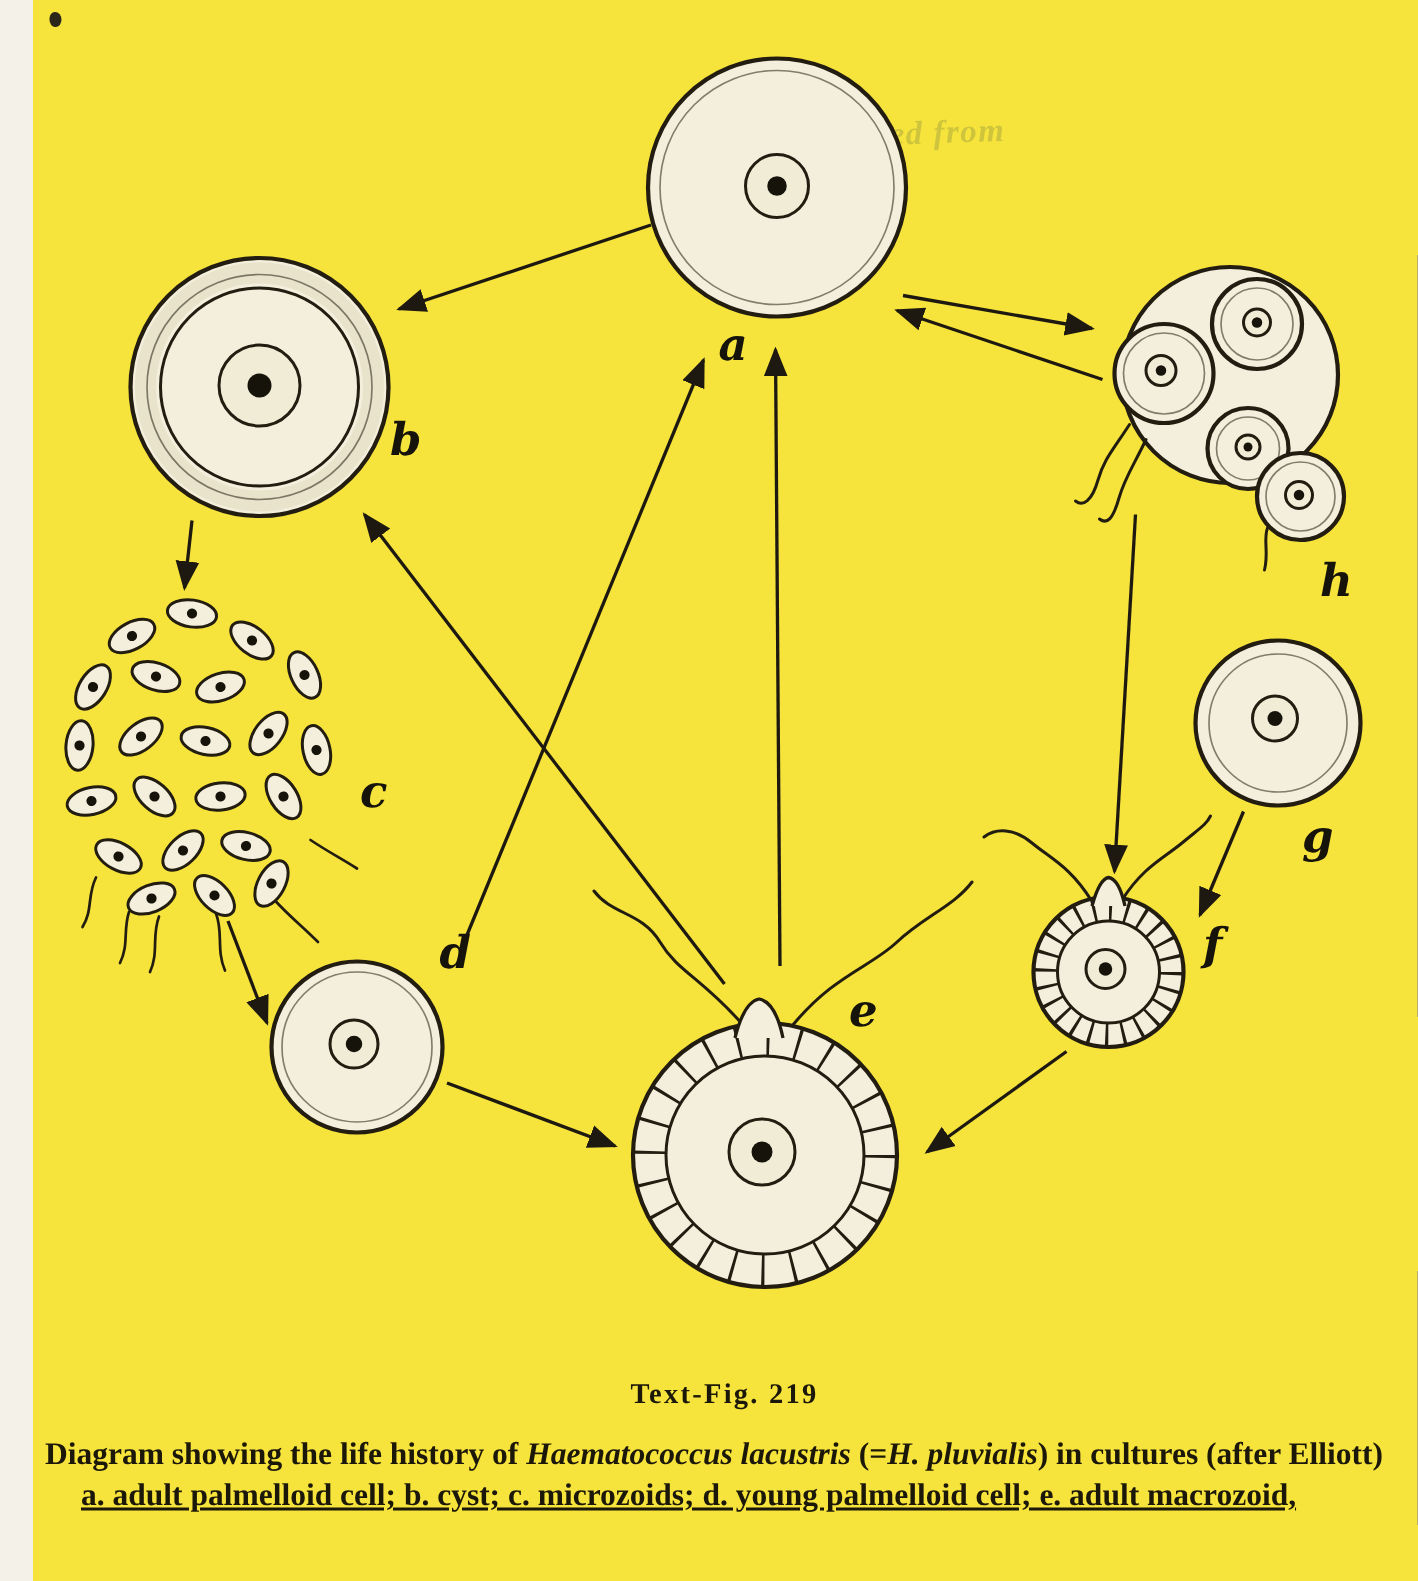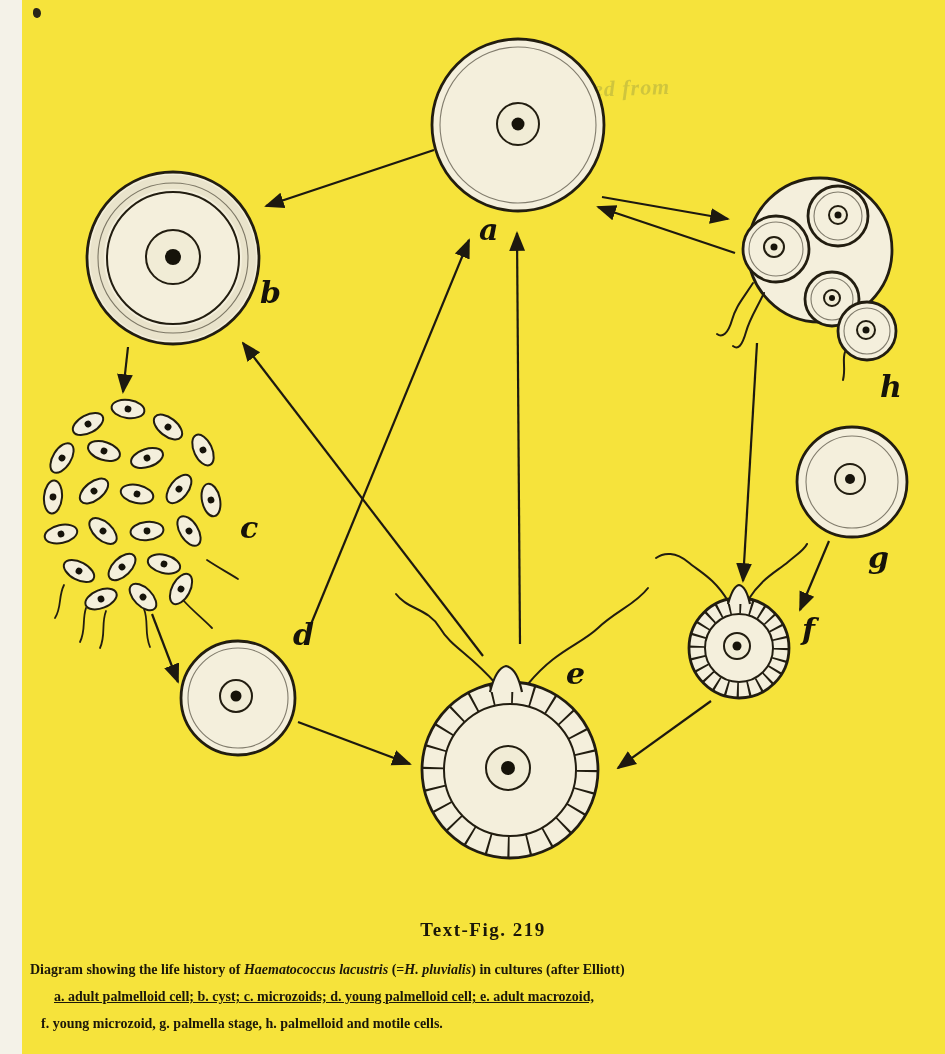--- a/index.html
+++ b/index.html
@@ -25,21 +25,21 @@
   .tail{fill:none;stroke:#221d10;stroke-width:1.8;stroke-linecap:round;}
   .mz{fill:#f4efdc;stroke:#221d10;stroke-width:2;}
   .ticksE{fill:none;stroke:#221d10;stroke-width:21;stroke-dasharray:2 18.2;}
   .ticksF{fill:none;stroke:#221d10;stroke-width:15;stroke-dasharray:2 9;}
   .papilla{fill:#f4efdc;stroke:#221d10;stroke-width:2.2;}
   .arrows line{stroke:#1d1910;stroke-width:2.2;marker-end:url(#ah);}
   .lbl{font-family:"DejaVu Serif",serif;font-style:italic;font-weight:700;font-size:30px;fill:#16130a;}
 
   .caption{position:absolute;left:24px;top:884px;width:918px;color:#1b1709;font-weight:700;margin-top:35px;}
   .fig-number{text-align:center;font-size:19px;letter-spacing:1.5px;margin-bottom:15px;}
-  .cap-line{font-size:14px;line-height:27px;white-space:nowrap;}
+  .cap-line{font-size:21px;line-height:27px;white-space:nowrap;}
   .l1{margin-left:6px;}
   .l2{margin-left:30px;text-decoration:underline;}
   .l3{margin-left:17px;}
   .sp{font-style:italic;}
 </style>
 </head>
 <body>
 
 <div class="page">
   <div class="paper-edge"></div>
@@ -250,15 +250,14 @@
       <text class="lbl" x="802" y="640">f</text>
       <text class="lbl" x="868" y="568">g</text>
       <text class="lbl" x="880" y="397">h</text>
     </g>
   </svg>
 
   <div class="caption">
     <div class="fig-number">Text-Fig. 219</div>
     <div class="cap-line l1"><span>Diagram showing the life history of </span><span class="sp">Haematococcus lacustris</span><span> (=</span><span class="sp">H. pluvialis</span><span>) in cultures (after Elliott)</span></div>
     <div class="cap-line l2">a. adult palmelloid cell; b. cyst; c. microzoids; d. young palmelloid cell; e. adult macrozoid,</div>
-    <div class="cap-line l3">f. young microzoid, g. palmella stage, h. palmelloid and motile cells.</div>
   </div>
 </div>
 
 </body></html>

